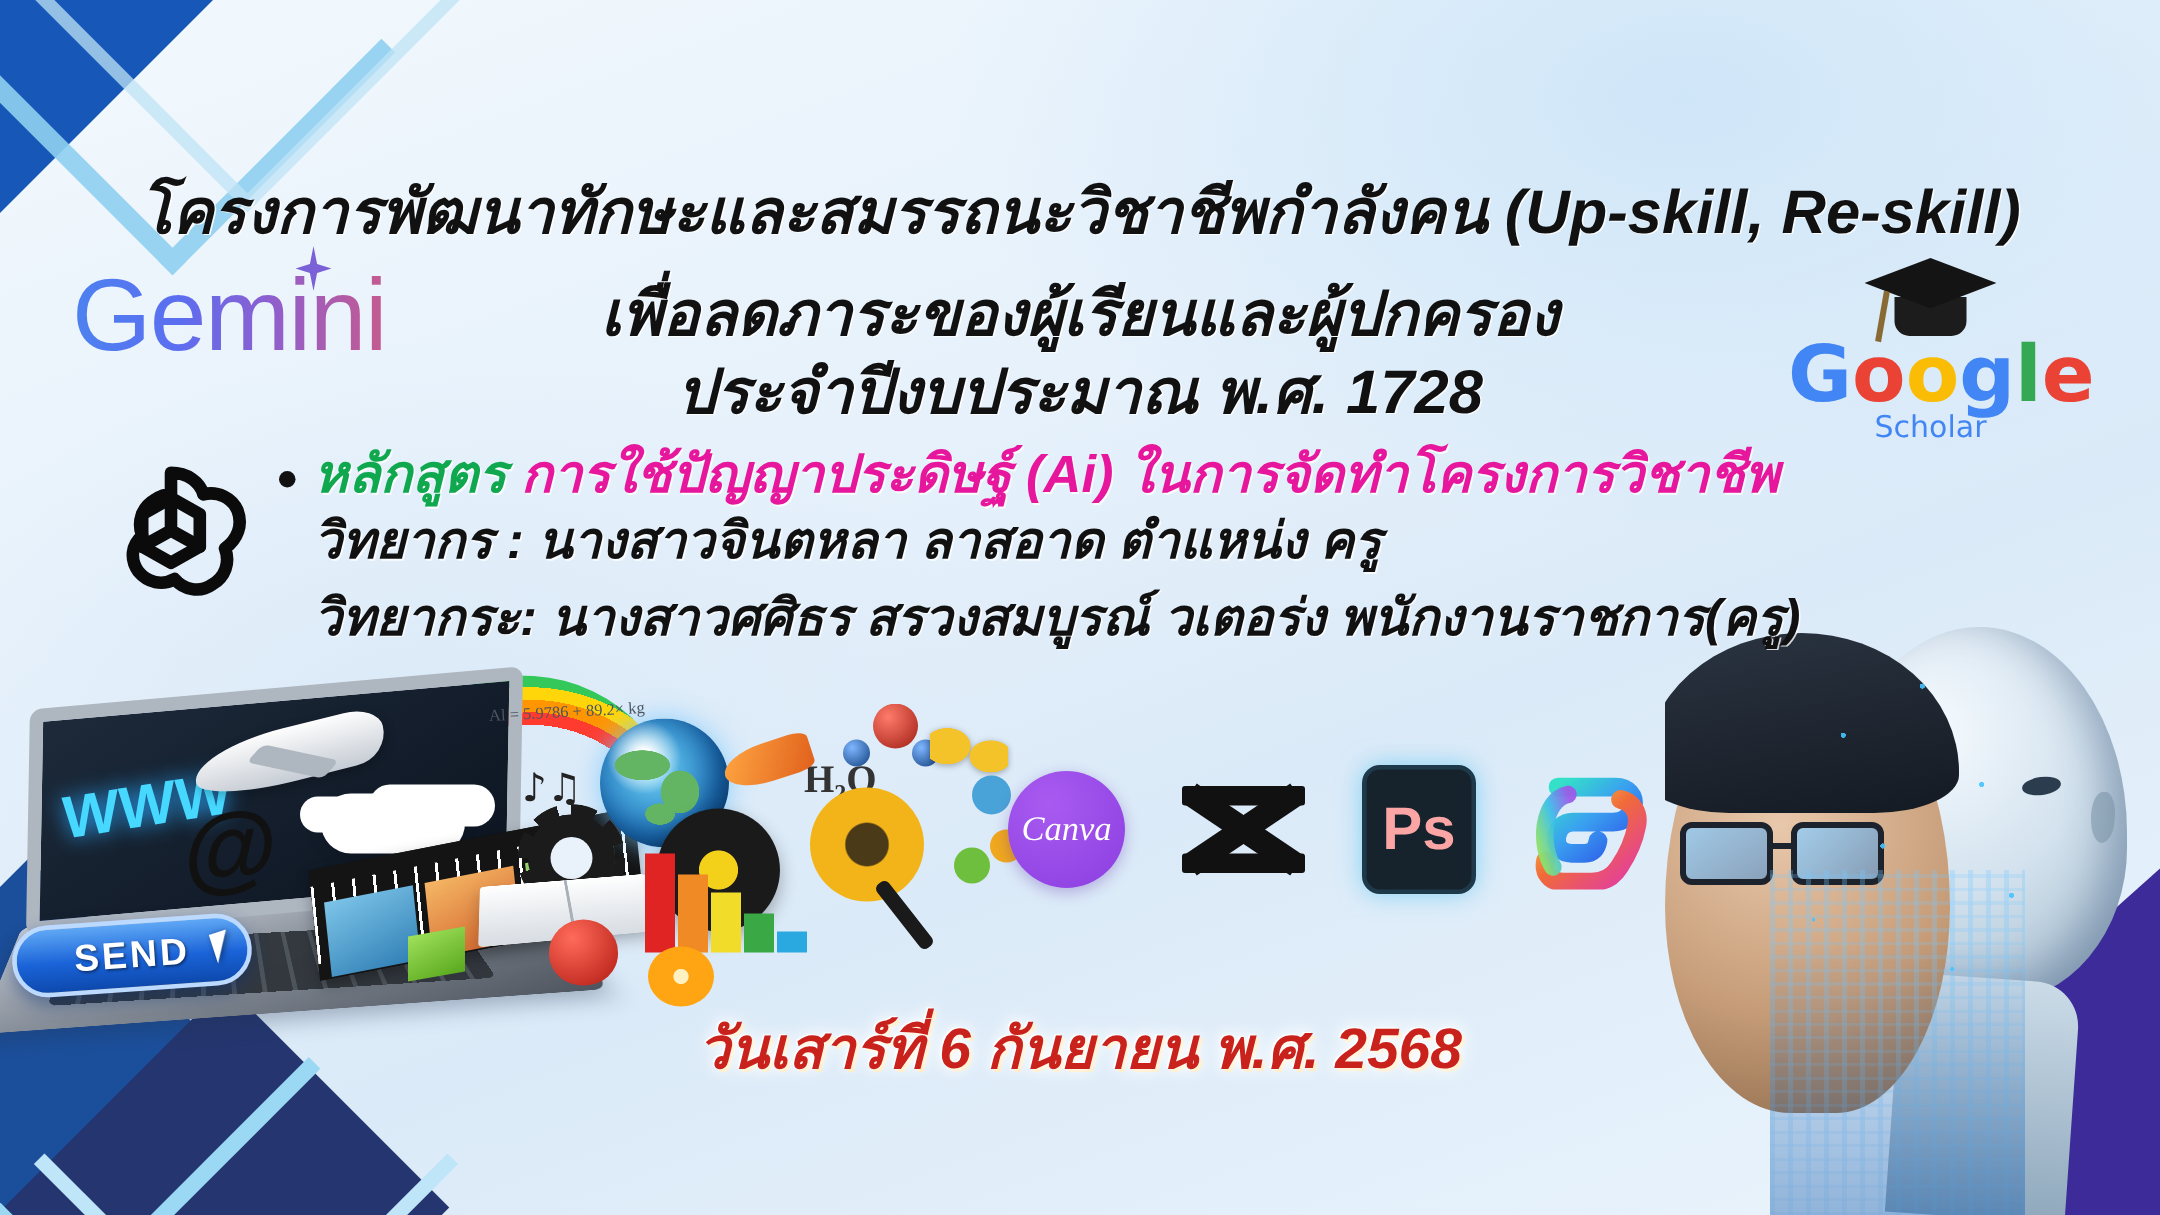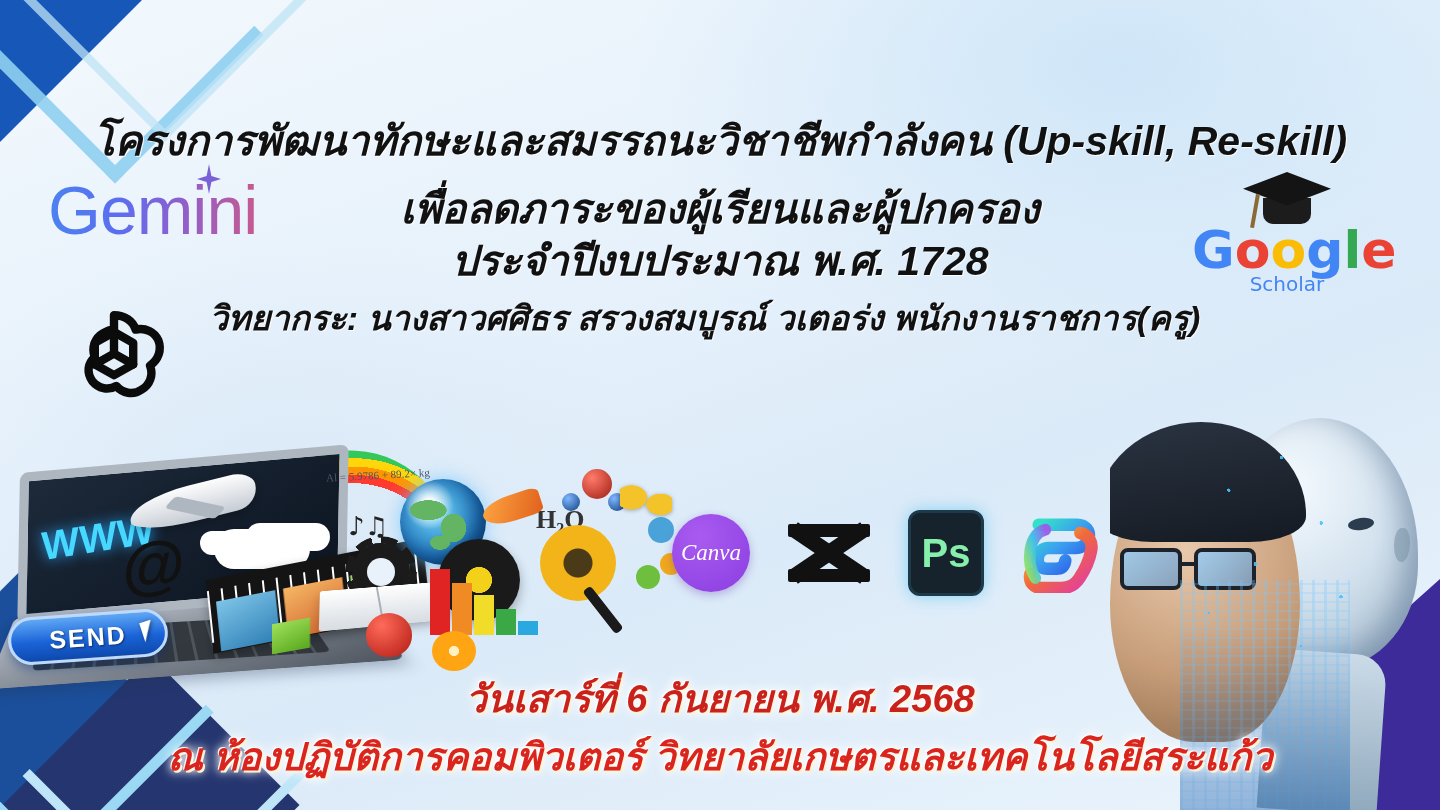--- a/index.html
+++ b/index.html
@@ -489,21 +489,21 @@
   .capcut-bar.t { top: 8px; }
   .capcut-bar.b { bottom: 8px; }
   .ps-icon {
     width: 76px; height: 86px; border-radius: 12px;
     background: #16222c;
     border: 3px solid #1e3a4a;
     box-shadow: 0 0 16px rgba(60,190,240,.55);
     display:flex; align-items:center; justify-content:center;
   }
   .ps-icon span {
-    color:#86efac; font-size: 40px; font-weight: bold;
+    color:#fca5a5; font-size: 40px; font-weight: bold;
     font-family:"Liberation Sans", sans-serif;
   }
   .copilot-icon { width: 84px; height: 80px; }
 
   
   .thai { font-family: "Liberation Sans", "DejaVu Sans", sans-serif; }
 
   .title-main {
     position: absolute; left: 0; right: 0; top: 28px;
     text-align: center;
@@ -664,20 +664,30 @@
     </div>
     <div class="goog"><span class="b">G</span><span class="r">o</span><span class="y">o</span><span class="b">g</span><span class="g">l</span><span class="r">e</span></div>
     <div class="scholar-word">Scholar</div>
   </div>
 
   <div class="subtitle sub1 thai">โครงการพัฒนาทักษะและสมรรถนะวิชาชีพกำลังคน (Up-skill, Re-skill)</div>
   <div class="subtitle sub2 thai">เพื่อลดภาระของผู้เรียนและผู้ปกครอง</div>
   <div class="subtitle sub3 thai">ประจำปีงบประมาณ พ.ศ. 1728</div>
 
   <div class="bullets">
+    <div>
+      <div class="bullet-row">
+        <span class="bullet-dot"></span>
+        <div class="course-line thai">
+          <span class="kw-green">หลักสูตร</span>
+          <span class="kw-pink">การใช้ปัญญาประดิษฐ์ (Ai) ในการจัดทำโครงการวิชาชีพ</span>
+        </div>
+      </div>
+      <div class="speaker-line thai">วิทยากร : นางสาวจินตหลา ลาสอาด ตำแหน่ง ครู</div>
+    </div>
     <div>
       <div class="speaker-line thai">วิทยากระ: นางสาวศศิธร  สรวงสมบูรณ์ วเตอร่ง พนักงานราชการ(ครู)</div>
     </div>
   </div>
 
   <div class="app-row">
     <div class="canva-icon">
       <span>Canva</span>
     </div>
     <div class="capcut-icon">
@@ -707,15 +717,14 @@
           </linearGradient>
         </defs>
         <path d="M22 14h46c10 0 16 7 14 16-2 8-8 12-16 12H34c-8 0-12 5-13 12-1 8 4 13 12 13h10c7 0 10-4 11-10" fill="none" stroke="url(#cp1)" stroke-width="15" stroke-linecap="round"></path>
         <path d="M72 24c10 2 15 11 13 21-2 11-8 24-14 33-5 8-13 12-22 12H26c-10 0-16-7-14-17" fill="none" stroke="url(#cp2)" stroke-width="15" stroke-linecap="round"></path>
         <path d="M30 20C20 22 14 32 12 44c-2 13 1 26 6 34" fill="none" stroke="url(#cp3)" stroke-width="14" stroke-linecap="round" opacity=".95"></path>
       </svg>
     </div>
   </div>
 
   <div class="footer-date thai">วันเสาร์ที่ 6 กันยายน พ.ศ. 2568</div>
-  <div class="footer-venue thai">ณ ห้องปฏิบัติการคอมพิวเตอร์ วิทยาลัยเกษตรและเทคโนโลยีสระแก้ว</div>
 
 </div>
 
 </body></html>

